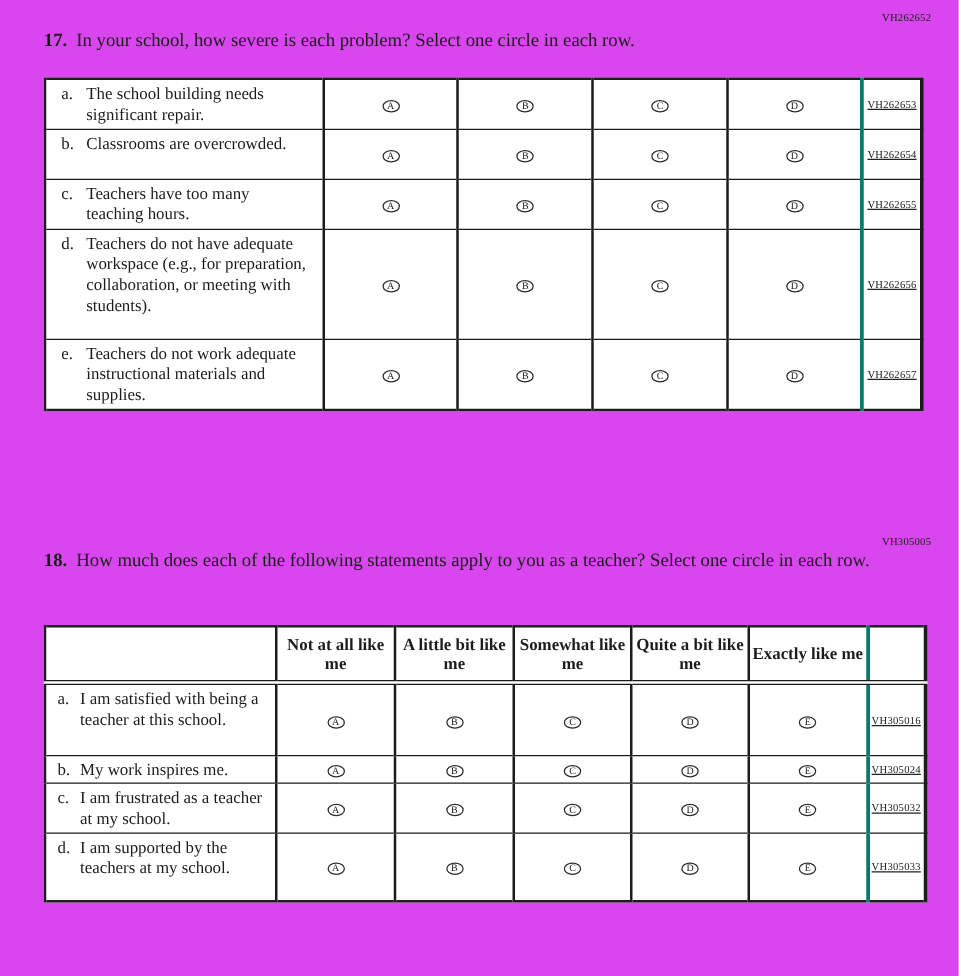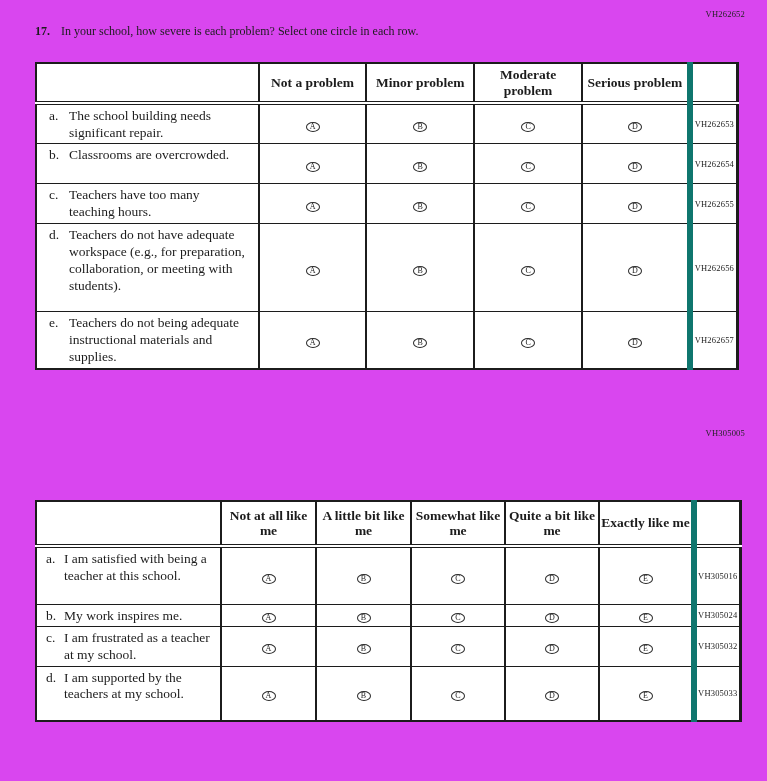--- a/index.html
+++ b/index.html
@@ -5,40 +5,40 @@
   html,body{margin:0;padding:0;background:#ffffff;}
   #page{
     position:relative;width:767px;height:781px;background:#d946ef;
     font-family:"Liberation Serif","DejaVu Serif",serif;color:#1c1c1c;
     overflow:hidden;
   }
   .vh-code{
     position:absolute;right:22px;font-size:8.5px;letter-spacing:0.2px;
     color:#222;font-family:"Liberation Serif",serif;
   }
-  .question{position:absolute;left:35px;width:700px;font-size:12px;line-height:1.22;}
+  .question{position:absolute;left:35px;width:700px;font-size:15px;line-height:1.22;}
   .q-flex{display:flex;}
   .q-num{flex:none;width:26px;font-weight:bold;}
   .q-body{flex:1;}
   .bold{font-weight:normal;}
 
   table.survey{
     position:absolute;left:35px;border-collapse:collapse;table-layout:fixed;
     background:#fff;
   }
   table.survey td, table.survey th{
     border-left:2px solid #1c1c1c;border-top:1px solid #1c1c1c;
     padding:0;margin:0;
   }
   table.survey{border:2px solid #1c1c1c;border-right-width:3px;}
   table.survey th{
     font-size:13.5px;font-weight:bold;line-height:1.12;text-align:center;
     vertical-align:middle;border-bottom:4px double #1c1c1c;padding:2px 1px;
   }
-  table.survey td.code-cell, table.survey th.code-head{border-left:6px solid #0f766e;}
+  table.survey td.code-cell, table.survey th.code-head{border-left:3px solid #0f766e;text-decoration:underline;}
   td.stmt{vertical-align:top;font-size:13.5px;line-height:1.24;}
   .stmt-flex{display:flex;padding:3px 4px 2px 12px;}
   .stmt-letter{flex:none;width:20px;}
   .stmt-text{flex:1;padding-right:6px;}
   #t18 .stmt-flex{padding-left:9px;}
   #t18 .stmt-letter{width:18px;}
   td.opt{text-align:center;vertical-align:middle;}
   .circle{
     display:inline-flex;align-items:center;justify-content:center;
     width:14px;height:10px;border:1px solid #2a2a2a;border-radius:50%;
@@ -75,28 +75,20 @@
   <table class="survey" id="t17" style="top:62px;width:704px;">
     <colgroup>
       <col style="width:219px">
         <col style="width:106px">
         <col style="width:106px">
       <col style="width:106px">
         <col style="width:106px">
         <col style="width:47px">
     </colgroup>
     <tbody>
-        <tr class="hdr">
-      <th></th>
-      <th>Not a problem</th>
-      <th>Minor problem</th>
-      <th>Moderate problem</th>
-      <th>Serious problem</th>
-      <th class="code-head"></th>
-    </tr>
     <tr class="ra">
       <td class="stmt">
         <div class="stmt-flex">
           <span class="stmt-letter">a.</span>
           <span class="stmt-text">The school building needs significant repair.</span>
         </div>
       </td>
       <td class="opt"><span class="circle">A</span></td>
       <td class="opt"><span class="circle">B</span></td>
       <td class="opt"><span class="circle">C</span></td>
@@ -139,34 +131,40 @@
       <td class="opt"><span class="circle">A</span></td>
       <td class="opt"><span class="circle">B</span></td>
       <td class="opt"><span class="circle">C</span></td>
       <td class="opt"><span class="circle">D</span></td>
       <td class="code-cell">VH262656</td>
     </tr>
     <tr class="re">
       <td class="stmt">
         <div class="stmt-flex">
           <span class="stmt-letter">e.</span>
-          <span class="stmt-text">Teachers do not being adequate instructional materials and supplies.</span>
+          <span class="stmt-text">Teachers do not work adequate instructional materials and supplies.</span>
         </div>
       </td>
       <td class="opt"><span class="circle">A</span></td>
       <td class="opt"><span class="circle">B</span></td>
       <td class="opt"><span class="circle">C</span></td>
       <td class="opt"><span class="circle">D</span></td>
       <td class="code-cell">VH262657</td>
     </tr>
   </tbody>
     </table>
 
   <div class="vh-code" style="top:428px;">VH305005</div>
 
+  <div class="question" style="top:440px;">
+    <div class="q-flex">
+      <span class="q-num">18.</span>
+      <span class="q-body"><span>How much does each of the following statements apply to you as a teacher? Select </span><span class="bold">one</span><span> circle in each row.</span></span>
+    </div>
+  </div>
 
   <table class="survey" id="t18" style="top:500px;width:704px;">
     <colgroup>
       <col style="width:185px">
         <col style="width:95px">
         <col style="width:95px">
       <col style="width:94px">
         <col style="width:94px">
         <col style="width:95px">
         <col style="width:46px">

